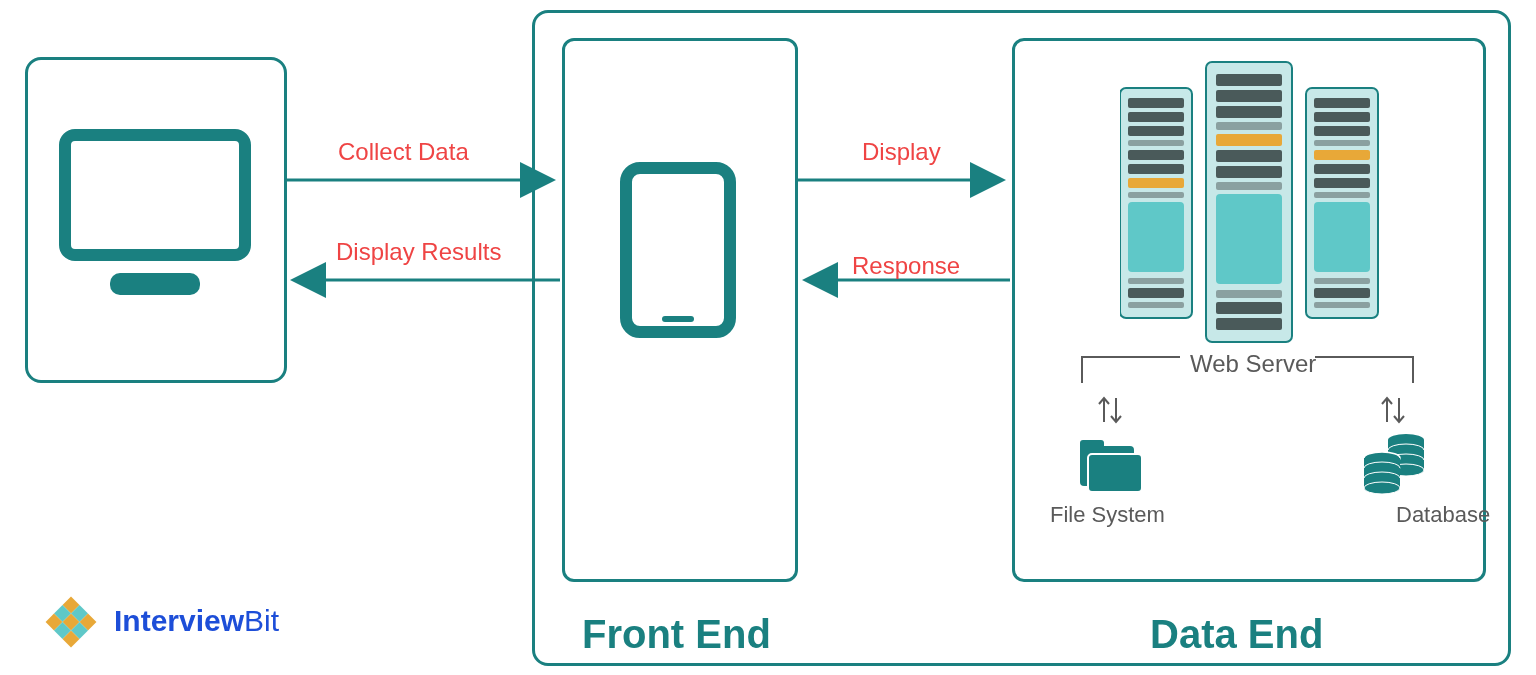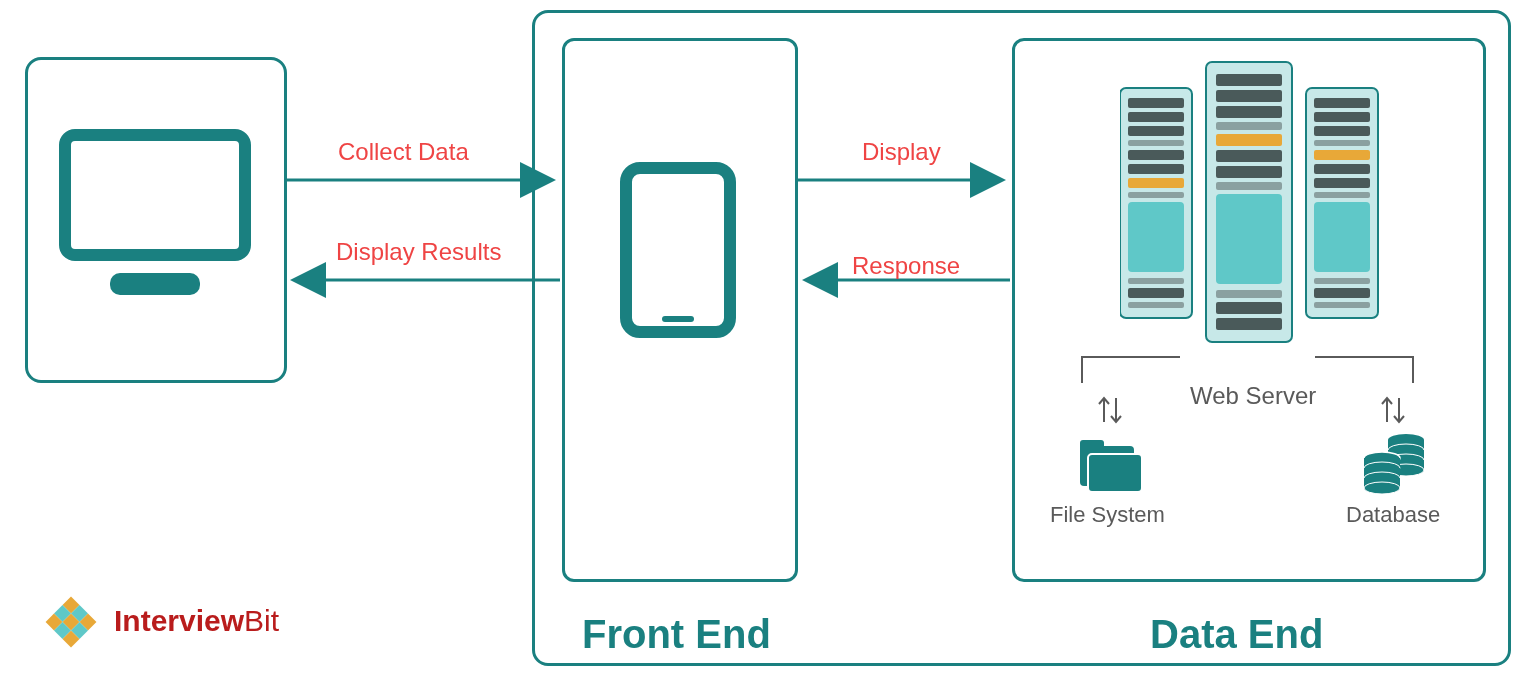--- a/index.html
+++ b/index.html
@@ -110,21 +110,21 @@
     <rect x="8" y="190" width="56" height="6" rx="2" fill="#8aa0a0"></rect>
     <rect x="8" y="200" width="56" height="10" rx="2" fill="#4a5a5a"></rect>
     <rect x="8" y="214" width="56" height="6" rx="2" fill="#8aa0a0"></rect>
   </g>
 </svg>
 
 <svg style="position:absolute; left:1080px; top:355px;" width="335" height="30">
   <polyline points="2,28 2,2 100,2" fill="none" stroke="#5a5a5a" stroke-width="2"></polyline>
   <polyline points="235,2 333,2 333,28" fill="none" stroke="#5a5a5a" stroke-width="2"></polyline>
 </svg>
-<div class="bracket-label" style="left:1190px; top:350px; font-size:24px;margin-top:32px;">Web Server</div>
+<div class="bracket-label" style="left:1190px; top:350px; font-size:24px;">Web Server</div>
 
 <svg style="position:absolute; left:1095px; top:392px;" width="30" height="36">
   <line x1="9" y1="6" x2="9" y2="30" stroke="#5a5a5a" stroke-width="2"></line>
   <polyline points="4,12 9,6 14,12" fill="none" stroke="#5a5a5a" stroke-width="2"></polyline>
   <line x1="21" y1="6" x2="21" y2="30" stroke="#5a5a5a" stroke-width="2"></line>
   <polyline points="16,24 21,30 26,24" fill="none" stroke="#5a5a5a" stroke-width="2"></polyline>
 </svg>
 <svg style="position:absolute; left:1378px; top:392px;" width="30" height="36">
   <line x1="9" y1="6" x2="9" y2="30" stroke="#5a5a5a" stroke-width="2"></line>
   <polyline points="4,12 9,6 14,12" fill="none" stroke="#5a5a5a" stroke-width="2"></polyline>
@@ -154,21 +154,21 @@
   <g transform="translate(4,18)">
     <ellipse cx="18" cy="8" rx="18" ry="6" fill="#1a8080" stroke="#fff" stroke-width="1.5"></ellipse>
     <rect x="0" y="8" width="36" height="10" fill="#1a8080"></rect>
     <ellipse cx="18" cy="18" rx="18" ry="6" fill="#1a8080" stroke="#fff" stroke-width="1"></ellipse>
     <rect x="0" y="18" width="36" height="10" fill="#1a8080"></rect>
     <ellipse cx="18" cy="28" rx="18" ry="6" fill="#1a8080" stroke="#fff" stroke-width="1"></ellipse>
     <rect x="0" y="28" width="36" height="10" fill="#1a8080"></rect>
     <ellipse cx="18" cy="38" rx="18" ry="6" fill="#1a8080" stroke="#fff" stroke-width="1"></ellipse>
   </g>
 </svg>
-<div class="bracket-label" style="left:1346px; top:502px;text-align:right;">Database</div>
+<div class="bracket-label" style="left:1396px; top:502px;text-align:right;">Database</div>
 
 <svg style="position:absolute; left:284px; top:160px;" width="278" height="140">
   <defs>
     <marker id="ah" markerWidth="12" markerHeight="12" refX="10" refY="6" orient="auto">
       <path d="M0,0 L12,6 L0,12 Z" fill="#1a8080"></path>
     </marker>
   </defs>
 
   <line x1="2" y1="20" x2="266" y2="20" stroke="#1a8080" stroke-width="3" marker-end="url(#ah)"></line>
 
@@ -195,13 +195,13 @@
     <rect x="-6" y="-18" width="12" height="12" fill="#5fc8c8"></rect>
     <rect x="6" y="-18" width="12" height="12" fill="#e8a838"></rect>
     <rect x="-18" y="-6" width="12" height="12" fill="#5fc8c8"></rect>
     <rect x="-6" y="-6" width="12" height="12" fill="#e8a838"></rect>
     <rect x="6" y="-6" width="12" height="12" fill="#5fc8c8"></rect>
     <rect x="-18" y="6" width="12" height="12" fill="#e8a838"></rect>
     <rect x="-6" y="6" width="12" height="12" fill="#5fc8c8"></rect>
     <rect x="6" y="6" width="12" height="12" fill="#e8a838"></rect>
   </g>
 </svg>
-<div style="position:absolute; left:114px; top:604px; font-size:30px; color:#b91c1c;"><span style="font-weight:700;">Interview</span><span style="font-weight:400;">Bit</span></div>
+<div style="position:absolute; left:114px; top:604px; font-size:30px; color:#1d4ed8;"><span style="font-weight:700;">Interview</span><span style="font-weight:400;">Bit</span></div>
 
 </body></html>

